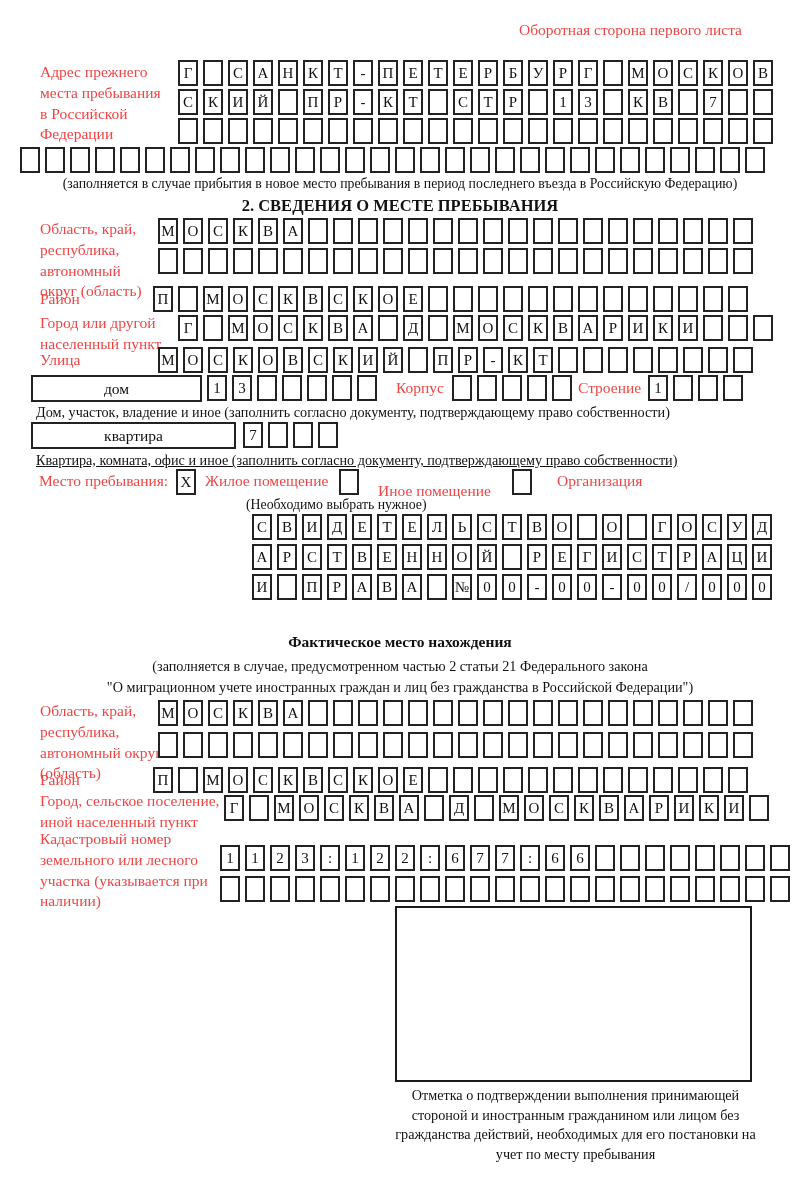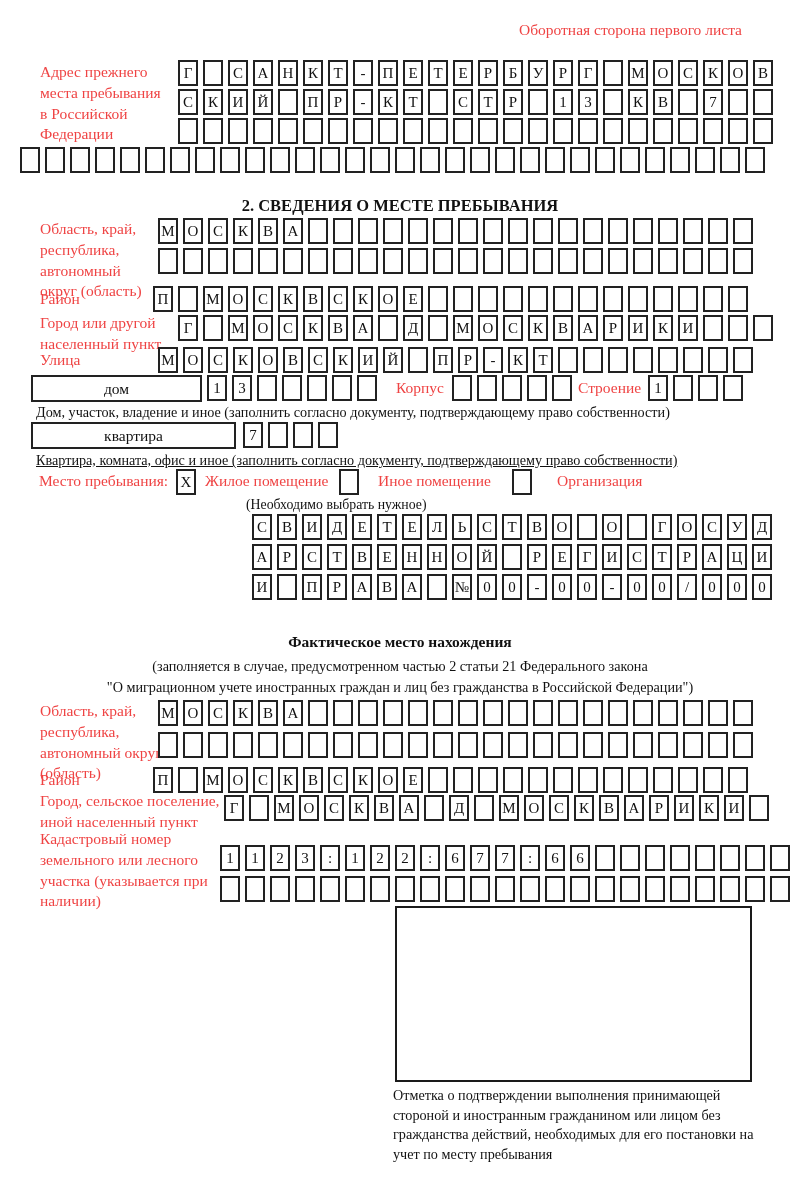--- a/index.html
+++ b/index.html
@@ -135,20 +135,21 @@
       <span class="cell"></span>
       <span class="cell"></span>
       <span class="cell"></span>
       <span class="cell"></span>
       <span class="cell"></span>
       <span class="cell"></span>
       <span class="cell"></span>
       <span class="cell"></span>
       <span class="cell"></span>
     </div>
+  <div class="caption center" style="top:176px;">(заполняется в случае прибытия в новое место пребывания в период последнего въезда в Российскую Федерацию)</div>
 
   <div class="title center" style="top:196px;">2. СВЕДЕНИЯ О МЕСТЕ ПРЕБЫВАНИЯ</div>
 
   <div class="lbl" style="left:40px;top:219px;width:112px;">Область, край, республика, автономный округ (область)</div>
   <div class="grid" style="left:158px;top:218px;">
       <span class="cell">М</span>
       <span class="cell">О</span>
       <span class="cell">С</span>
       <span class="cell">К</span>
       <span class="cell">В</span>
@@ -316,21 +317,21 @@
       <span class="cell"></span>
       <span class="cell"></span>
       <span class="cell"></span>
     </div>
   <div class="caption" style="left:36px;top:452px;font-size:14.2px;text-decoration:underline;">Квартира, комната, офис и иное (заполнить согласно документу, подтверждающему право собственности)</div>
 
   <div class="lbl" style="left:39px;top:471px;">Место пребывания:</div>
   <span class="cell" style="position:absolute;left:176px;top:469px;">X</span>
   <div class="lbl" style="left:205px;top:471px;">Жилое помещение</div>
   <span class="cell" style="position:absolute;left:339px;top:469px;"></span>
-  <div class="lbl" style="left:378px;top:471px;">Иное помещение</div>
+  <div class="lbl" style="left:378px;top:481px;">Иное помещение</div>
   <span class="cell" style="position:absolute;left:512px;top:469px;"></span>
   <div class="lbl" style="left:557px;top:471px;">Организация</div>
   <div class="caption" style="left:246px;top:497px;">(Необходимо выбрать нужное)</div>
 
   <div class="grid" style="left:252px;top:514px;">
       <span class="cell">С</span>
       <span class="cell">В</span>
       <span class="cell">И</span>
       <span class="cell">Д</span>
       <span class="cell">Е</span>
@@ -556,15 +557,15 @@
       <span class="cell"></span>
       <span class="cell"></span>
       <span class="cell"></span>
       <span class="cell"></span>
       <span class="cell"></span>
       <span class="cell"></span>
       <span class="cell"></span>
     </div>
 
   <div class="stampbox" style="left:395px;top:906px;width:357px;height:176px;"></div>
-  <div class="caption" style="left:393px;top:1086px;width:365px;font-size:14.2px;line-height:1.38;">Отметка о подтверждении выполнения принимающей стороной и иностранным гражданином или лицом без гражданства действий, необходимых для его постановки на учет по месту пребывания</div>
+  <div class="caption" style="left:393px;top:1086px;width:365px;text-align:center;font-size:14.2px;line-height:1.38;">Отметка о подтверждении выполнения принимающей стороной и иностранным гражданином или лицом без гражданства действий, необходимых для его постановки на учет по месту пребывания</div>
 
 </div>
 
 </body></html>

